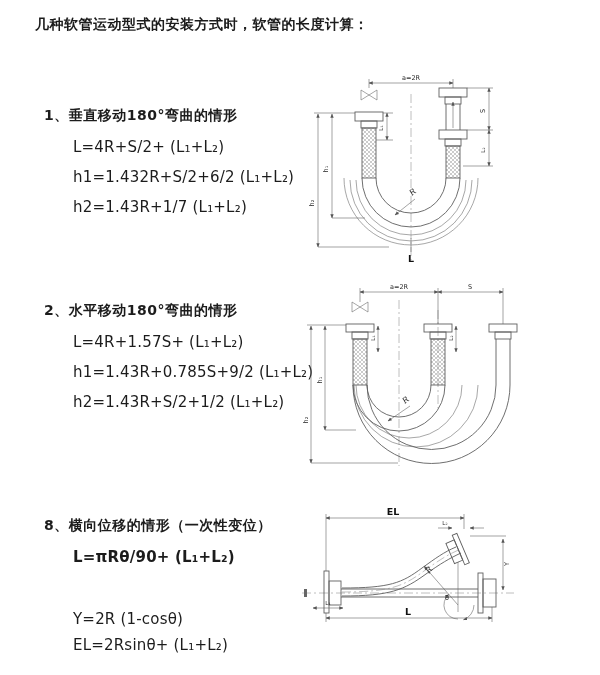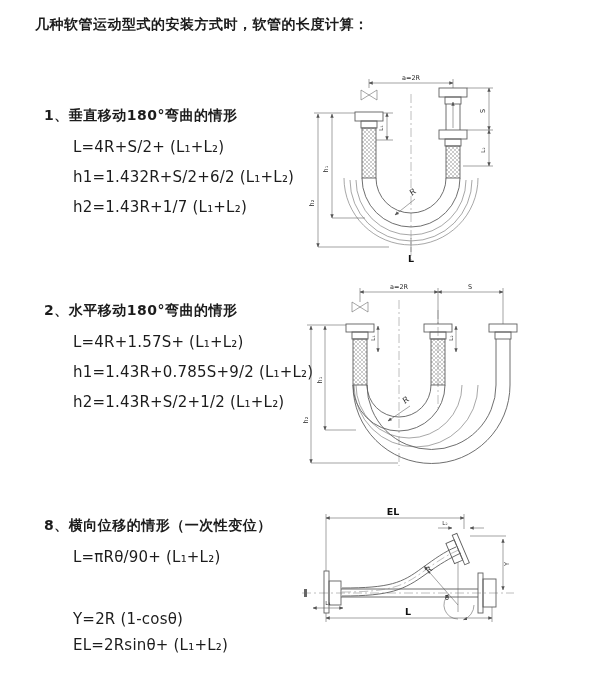--- a/index.html
+++ b/index.html
@@ -20,21 +20,21 @@
     position:absolute; left:44px;
     font-size:14px; font-weight:700; letter-spacing:0.5px;
   }
   .formula {
     position:absolute; left:73px;
     font-size:15px; font-weight:400; letter-spacing:0.2px;
     white-space:nowrap;
   }
   #h1 { top:107px; } #f11 { top:138px; } #f12 { top:168px; } #f13 { top:198px; }
   #h2 { top:302px; } #f21 { top:333px; } #f22 { top:363px; } #f23 { top:393px; }
-  #h3 { top:517px; } #f31 { top:548px; } #f32 { top:578px;margin-top:32px; } #f33 { top:636px; }
+  #h3 { top:517px; } #f31 { top:548px;font-weight:bold; } #f32 { top:578px;margin-top:32px; } #f33 { top:636px; }
 
   svg.diagram { position:absolute; overflow:visible; }
   #dg1 { left:303px; top:66px;  width:230px; height:197px; }
   #dg2 { left:298px; top:280px; width:255px; height:190px; }
   #dg3 { left:298px; top:498px; width:270px; height:150px; }
 
   .draw   { stroke:#5f5f5f; stroke-width:0.9; fill:none; }
   .thin   { stroke:#6b6b6b; stroke-width:0.6; fill:none; }
   .dim    { stroke:#666;    stroke-width:0.6; fill:none; }
   .cl     { stroke:#8a8a8a; stroke-width:0.55; fill:none; stroke-dasharray:9 3 2 3; }

